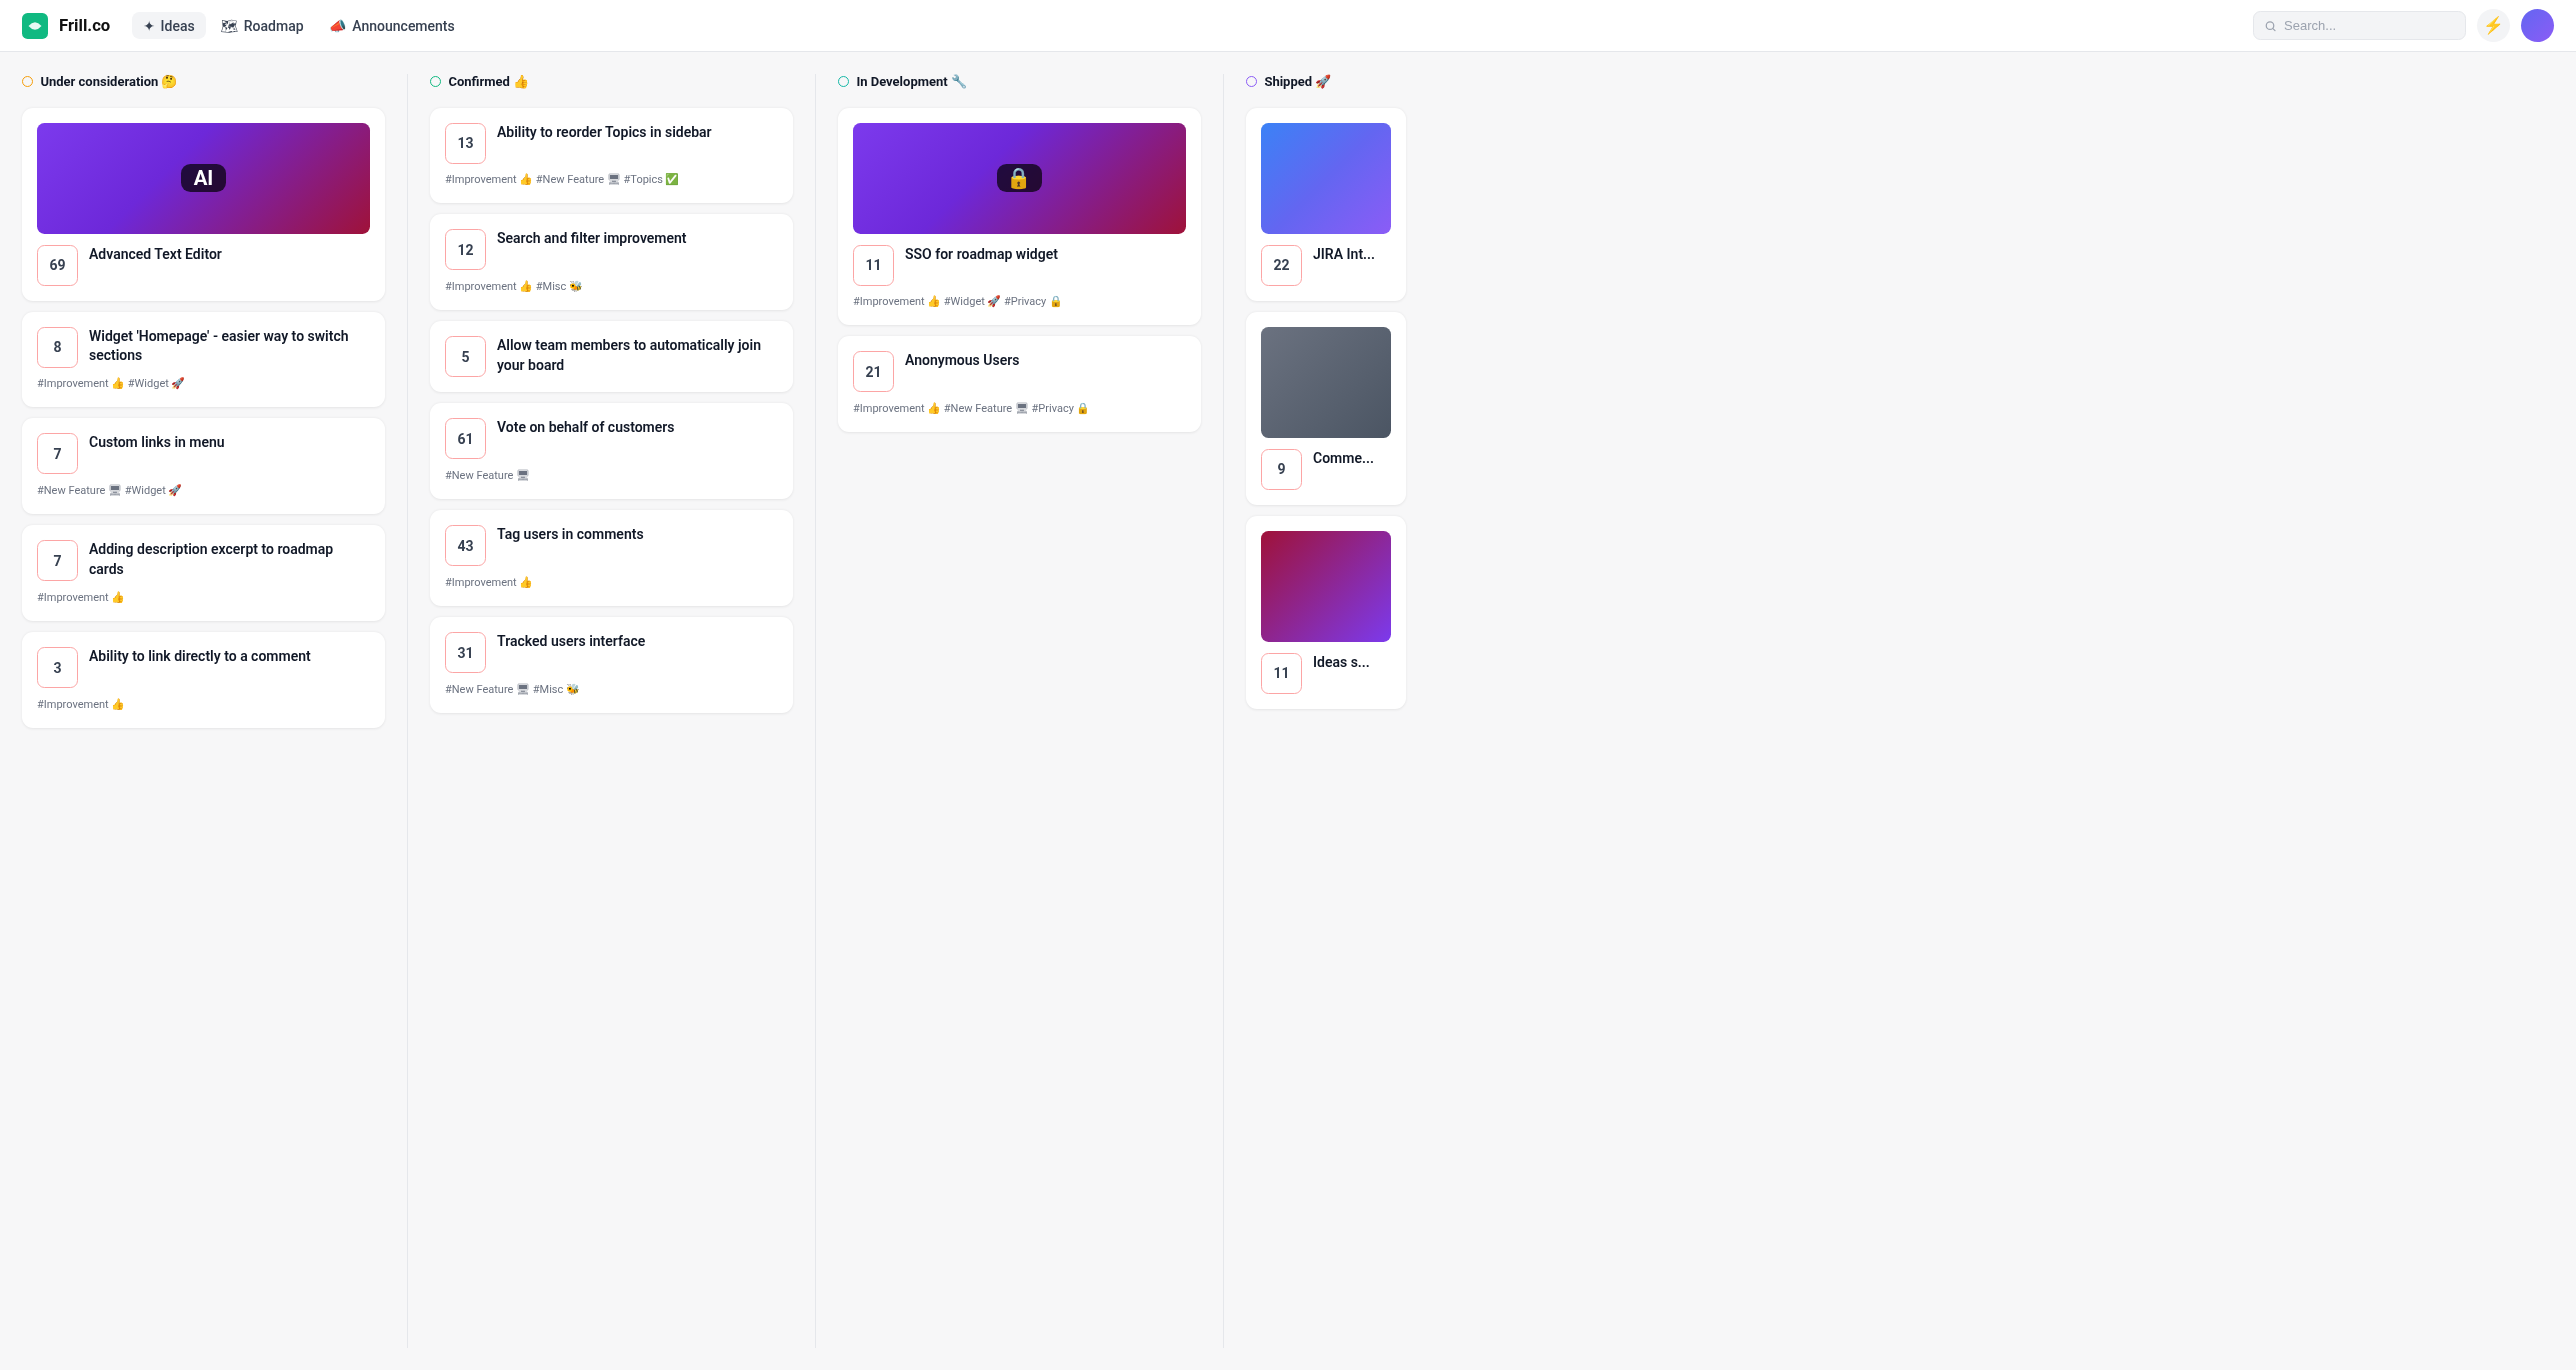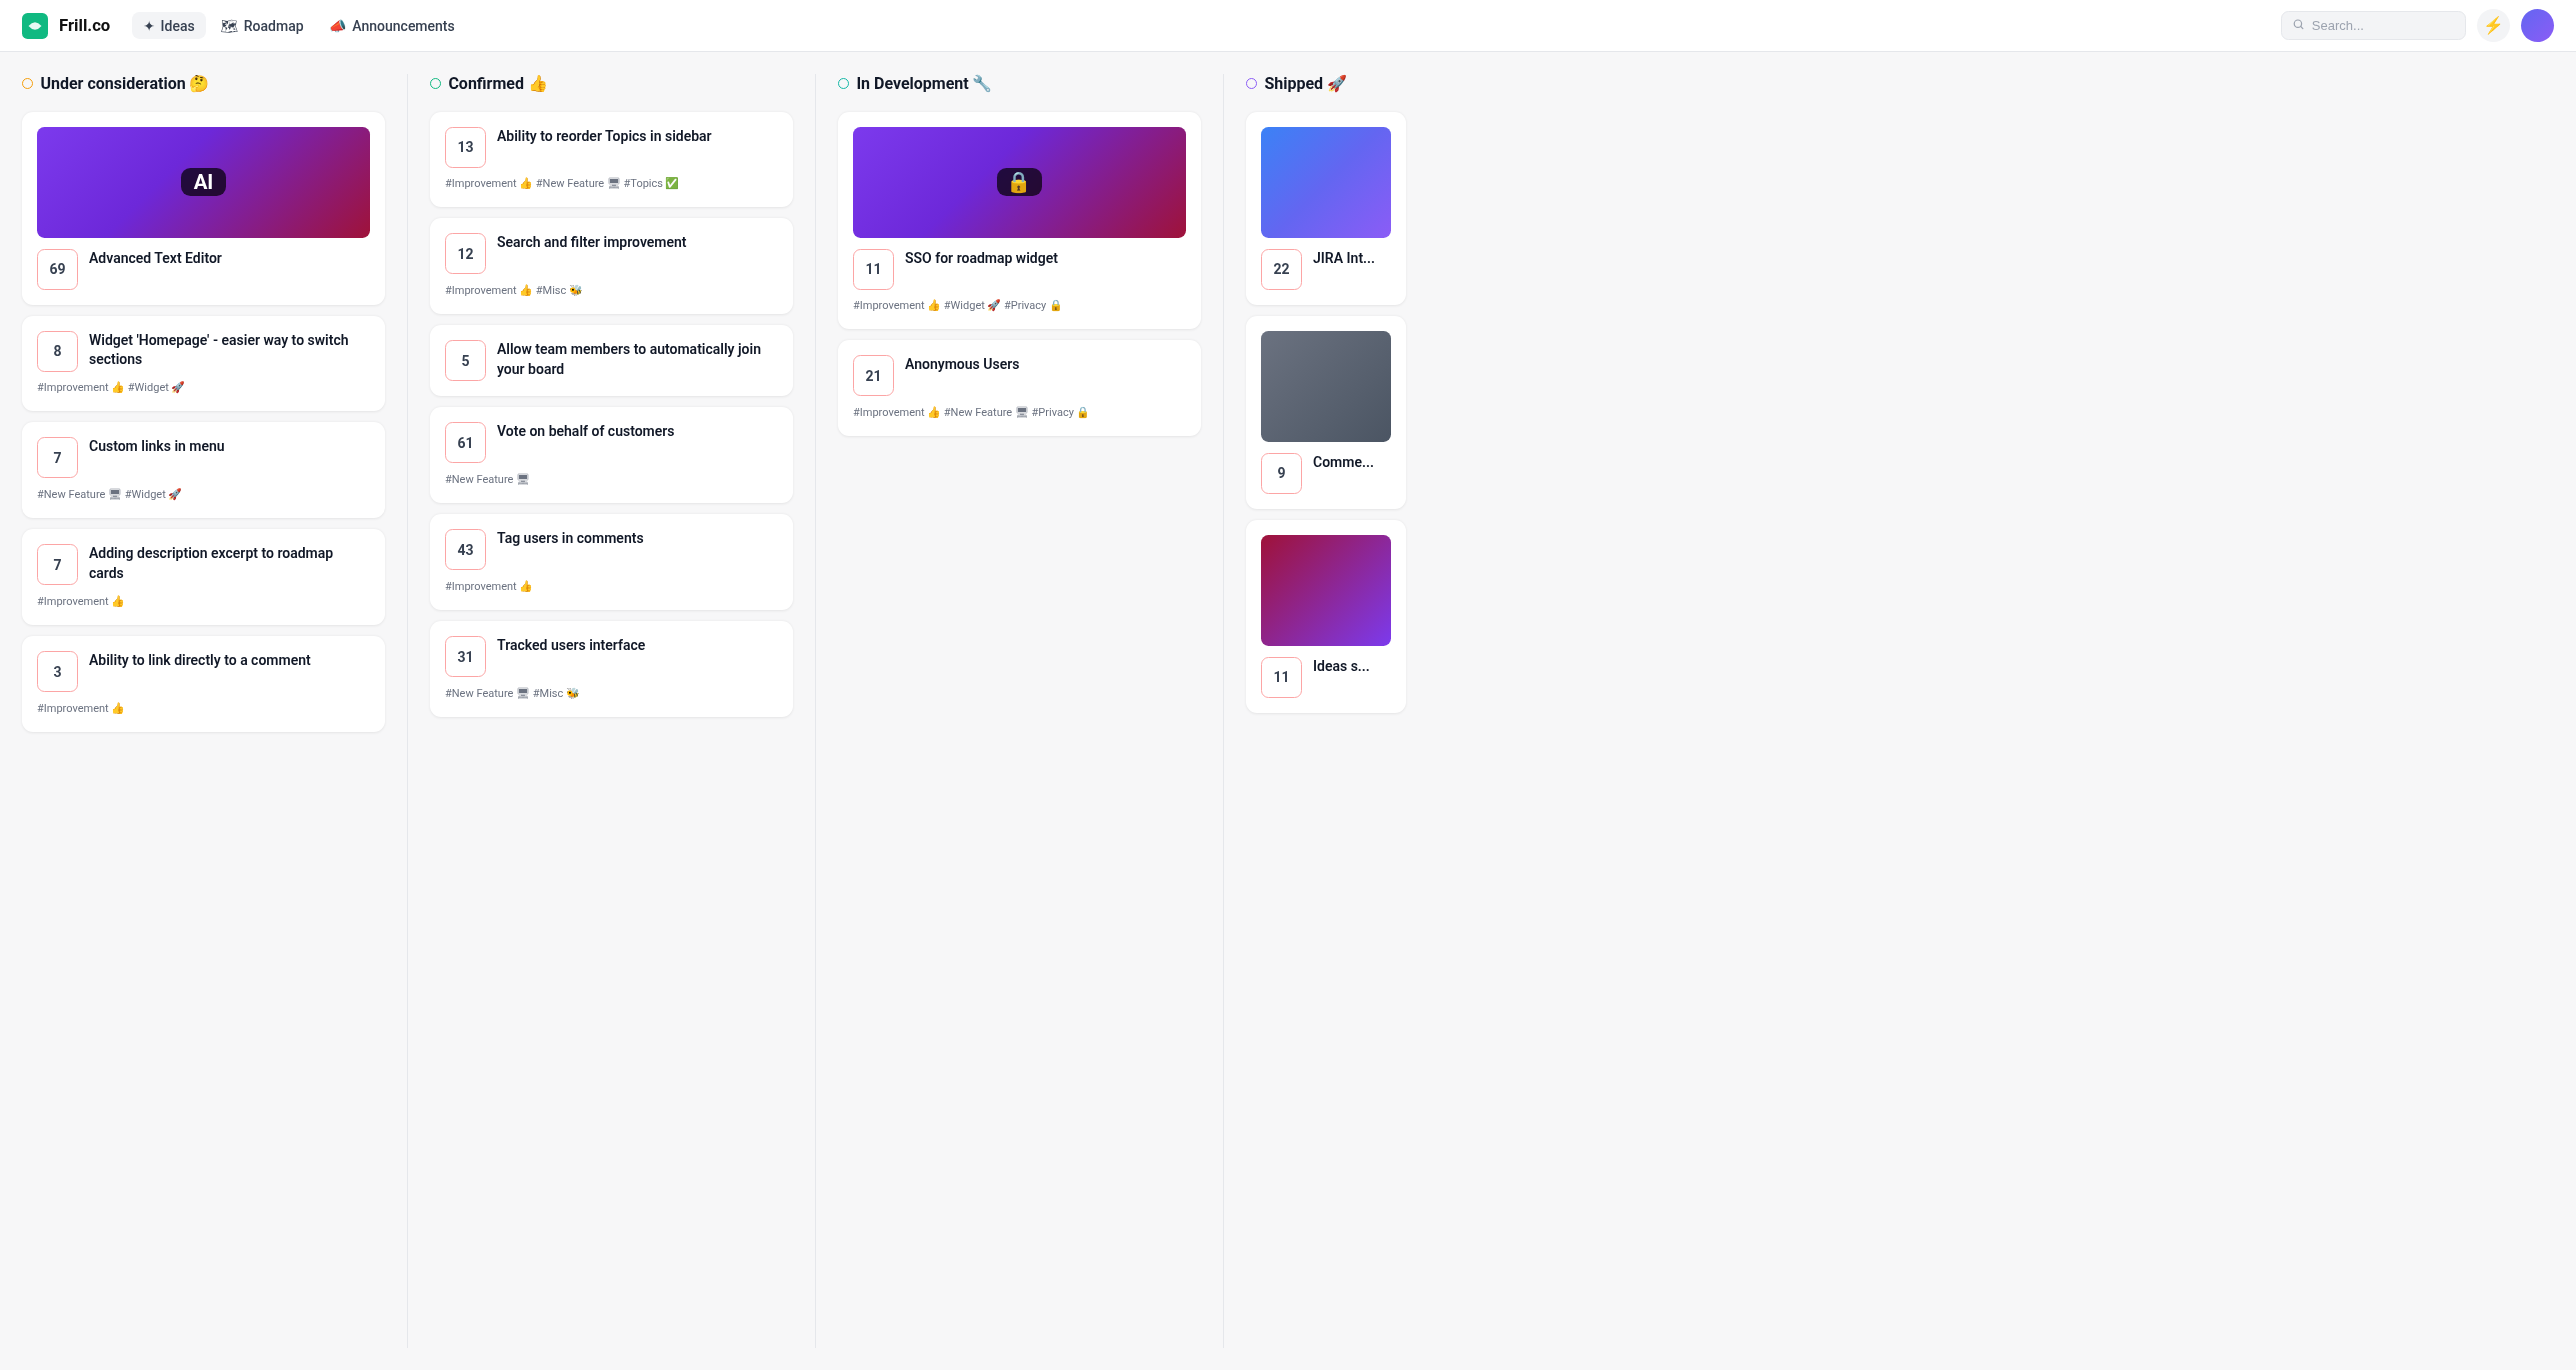--- a/index.html
+++ b/index.html
@@ -56,27 +56,27 @@
     }
     .nav-item.active { background: #f3f4f6; }
     .header-right {
       display: flex;
       align-items: center;
       gap: 11px;
       margin-left: auto;
     }
     .search-box {
       display: flex;
-      align-items: flex-start;
+      align-items: flex-end;
       gap: 7.4px;
       background: #f3f4f6;
       border: 0.9px solid #e5e7eb;
       border-radius: 7.4px;
       padding: 5.6px 11px;
-      width: 185px;
+      width: 213px;
     }
     .search-box input {
       background: none;
       border: none;
       outline: none;
       font-size: 13px;
       color: #374151;
       width: 100%;
     }
     .search-box input::placeholder { color: #9ca3af; }
@@ -131,21 +131,21 @@
       border-radius: 50%;
       border: 1.9px solid;
       flex-shrink: 0;
     }
     .dot-yellow { border-color: #f59e0b; }
     .dot-green-outline { border-color: #10b981; }
     .dot-teal { border-color: #14b8a6; }
     .dot-purple { border-color: #8b5cf6; }
 
     .column-title {
-      font-size: 16px;
+      font-size: 13px;
       font-weight: 700;
       color: #111827;
     }
 
     
     .card {
       background: #fff;
       border-radius: 11px;
       padding: 15px;
       margin-bottom: 11px;

